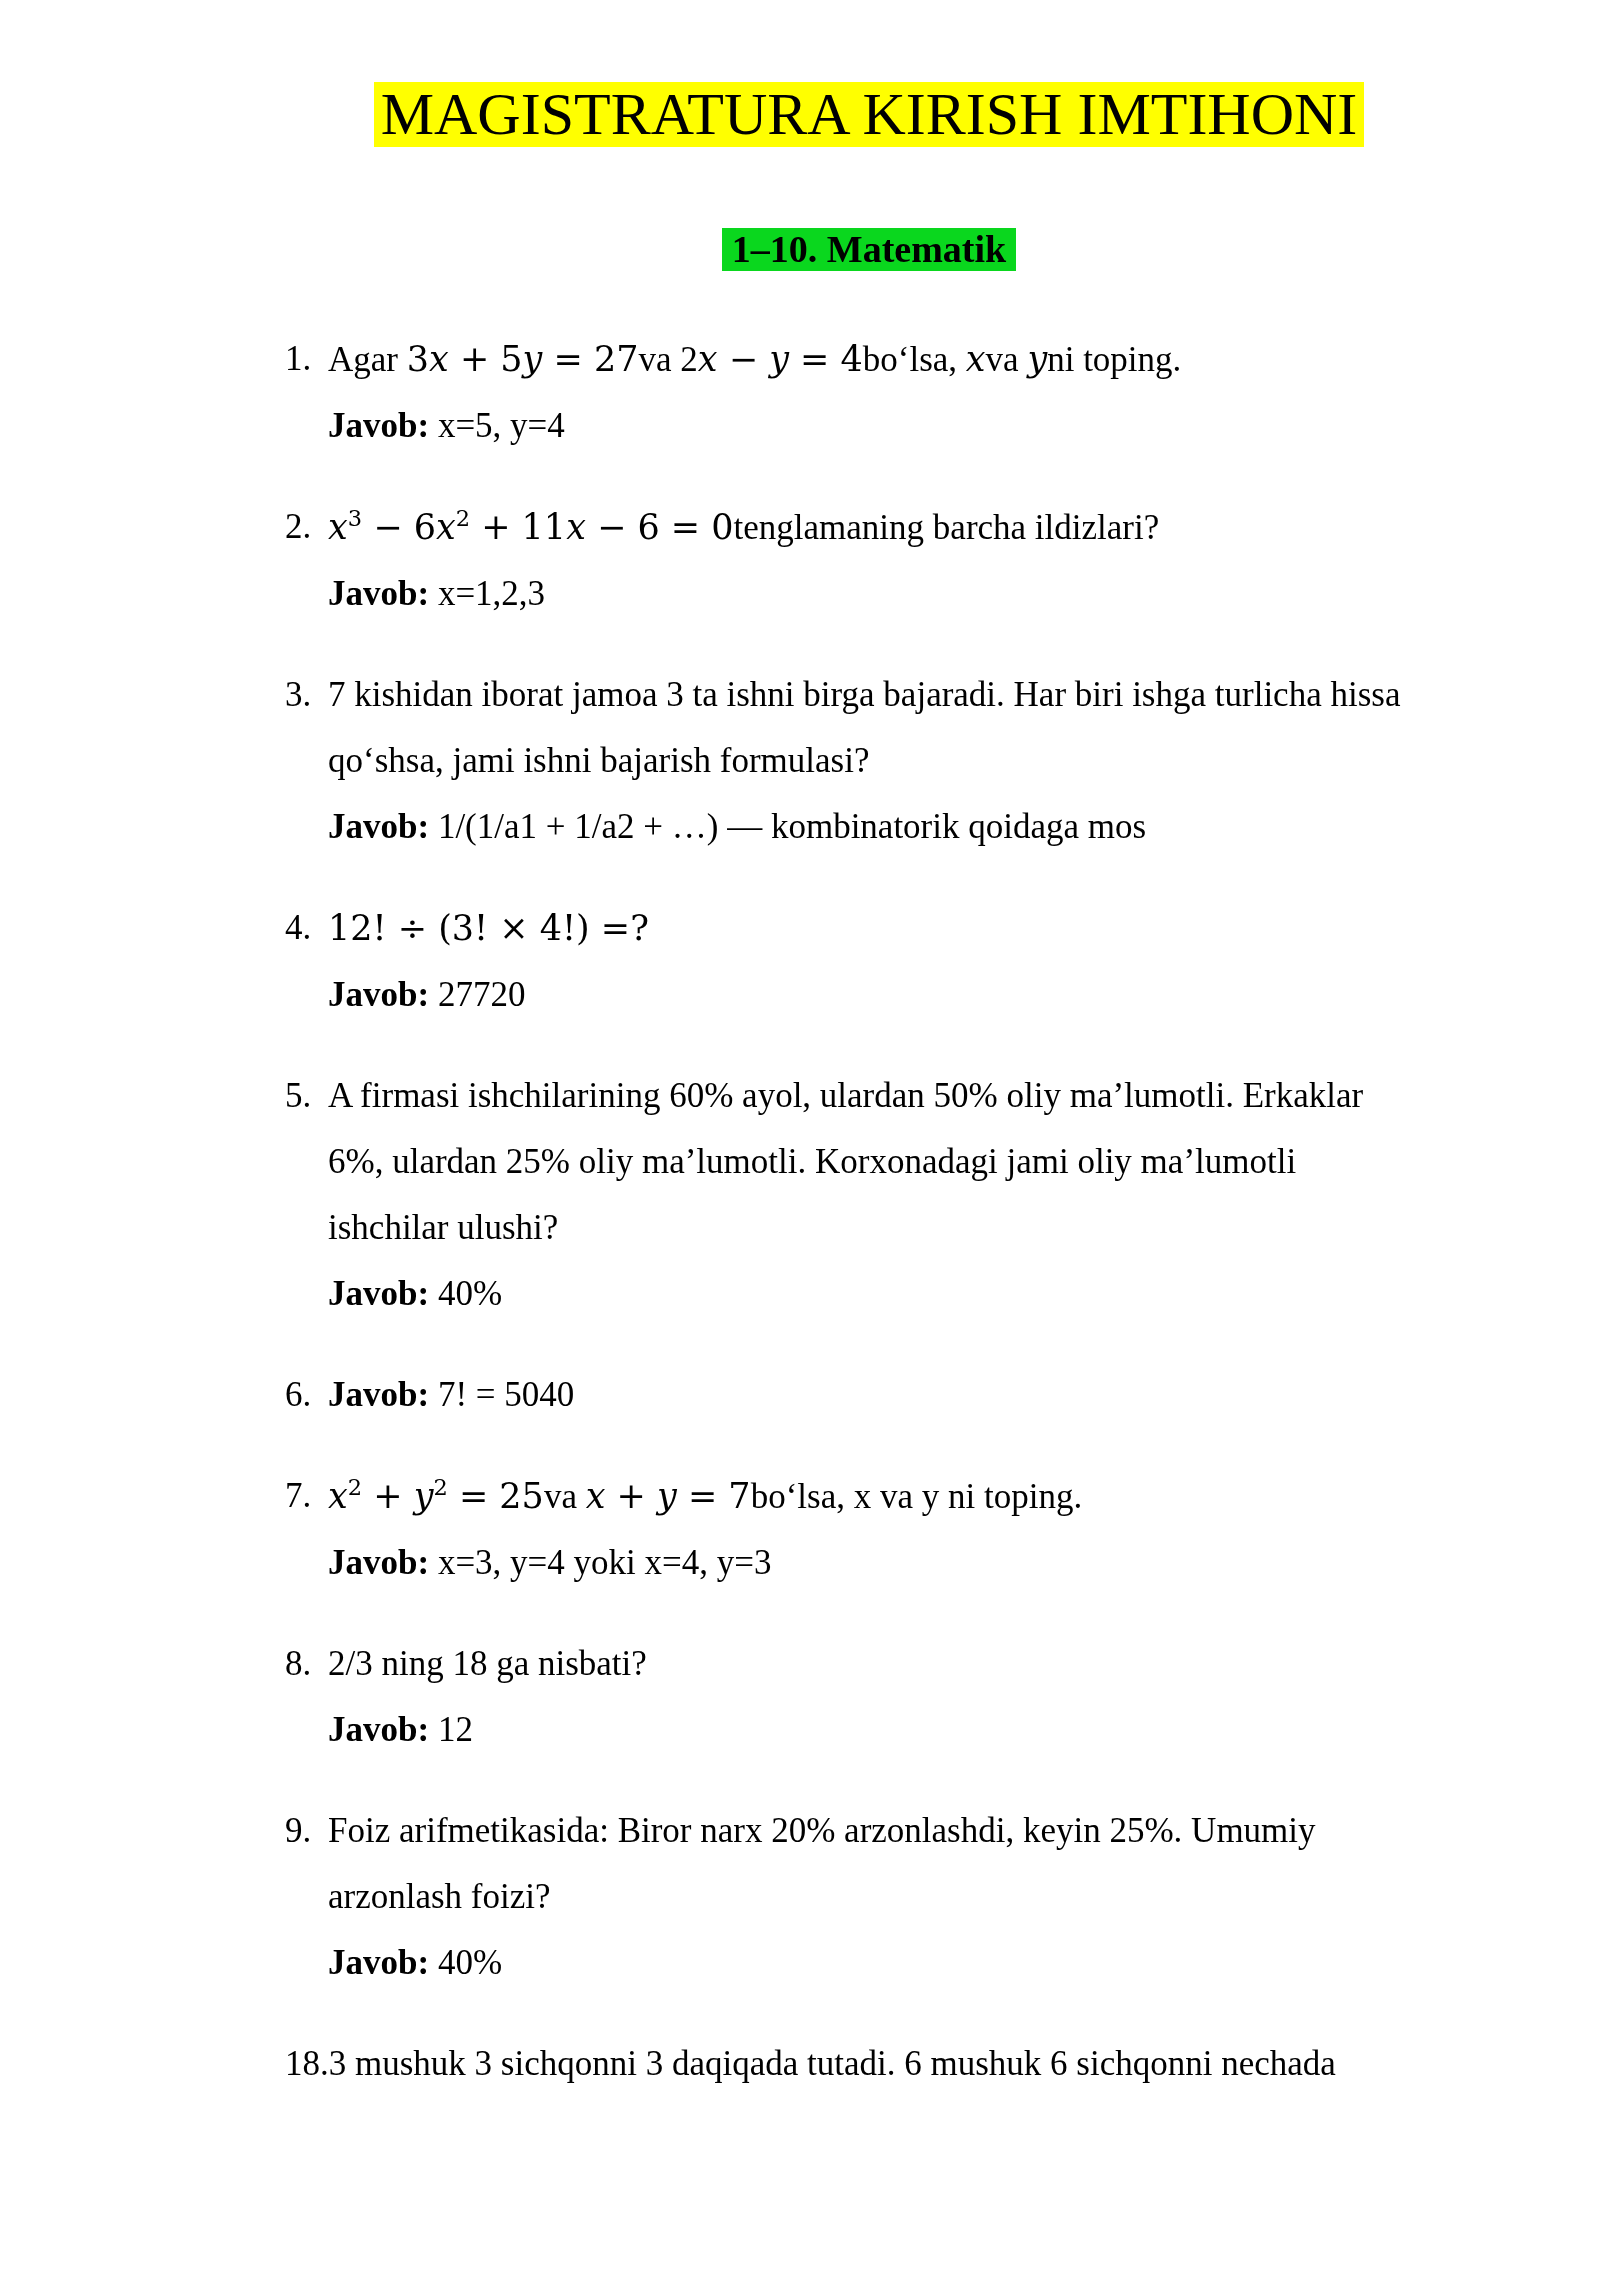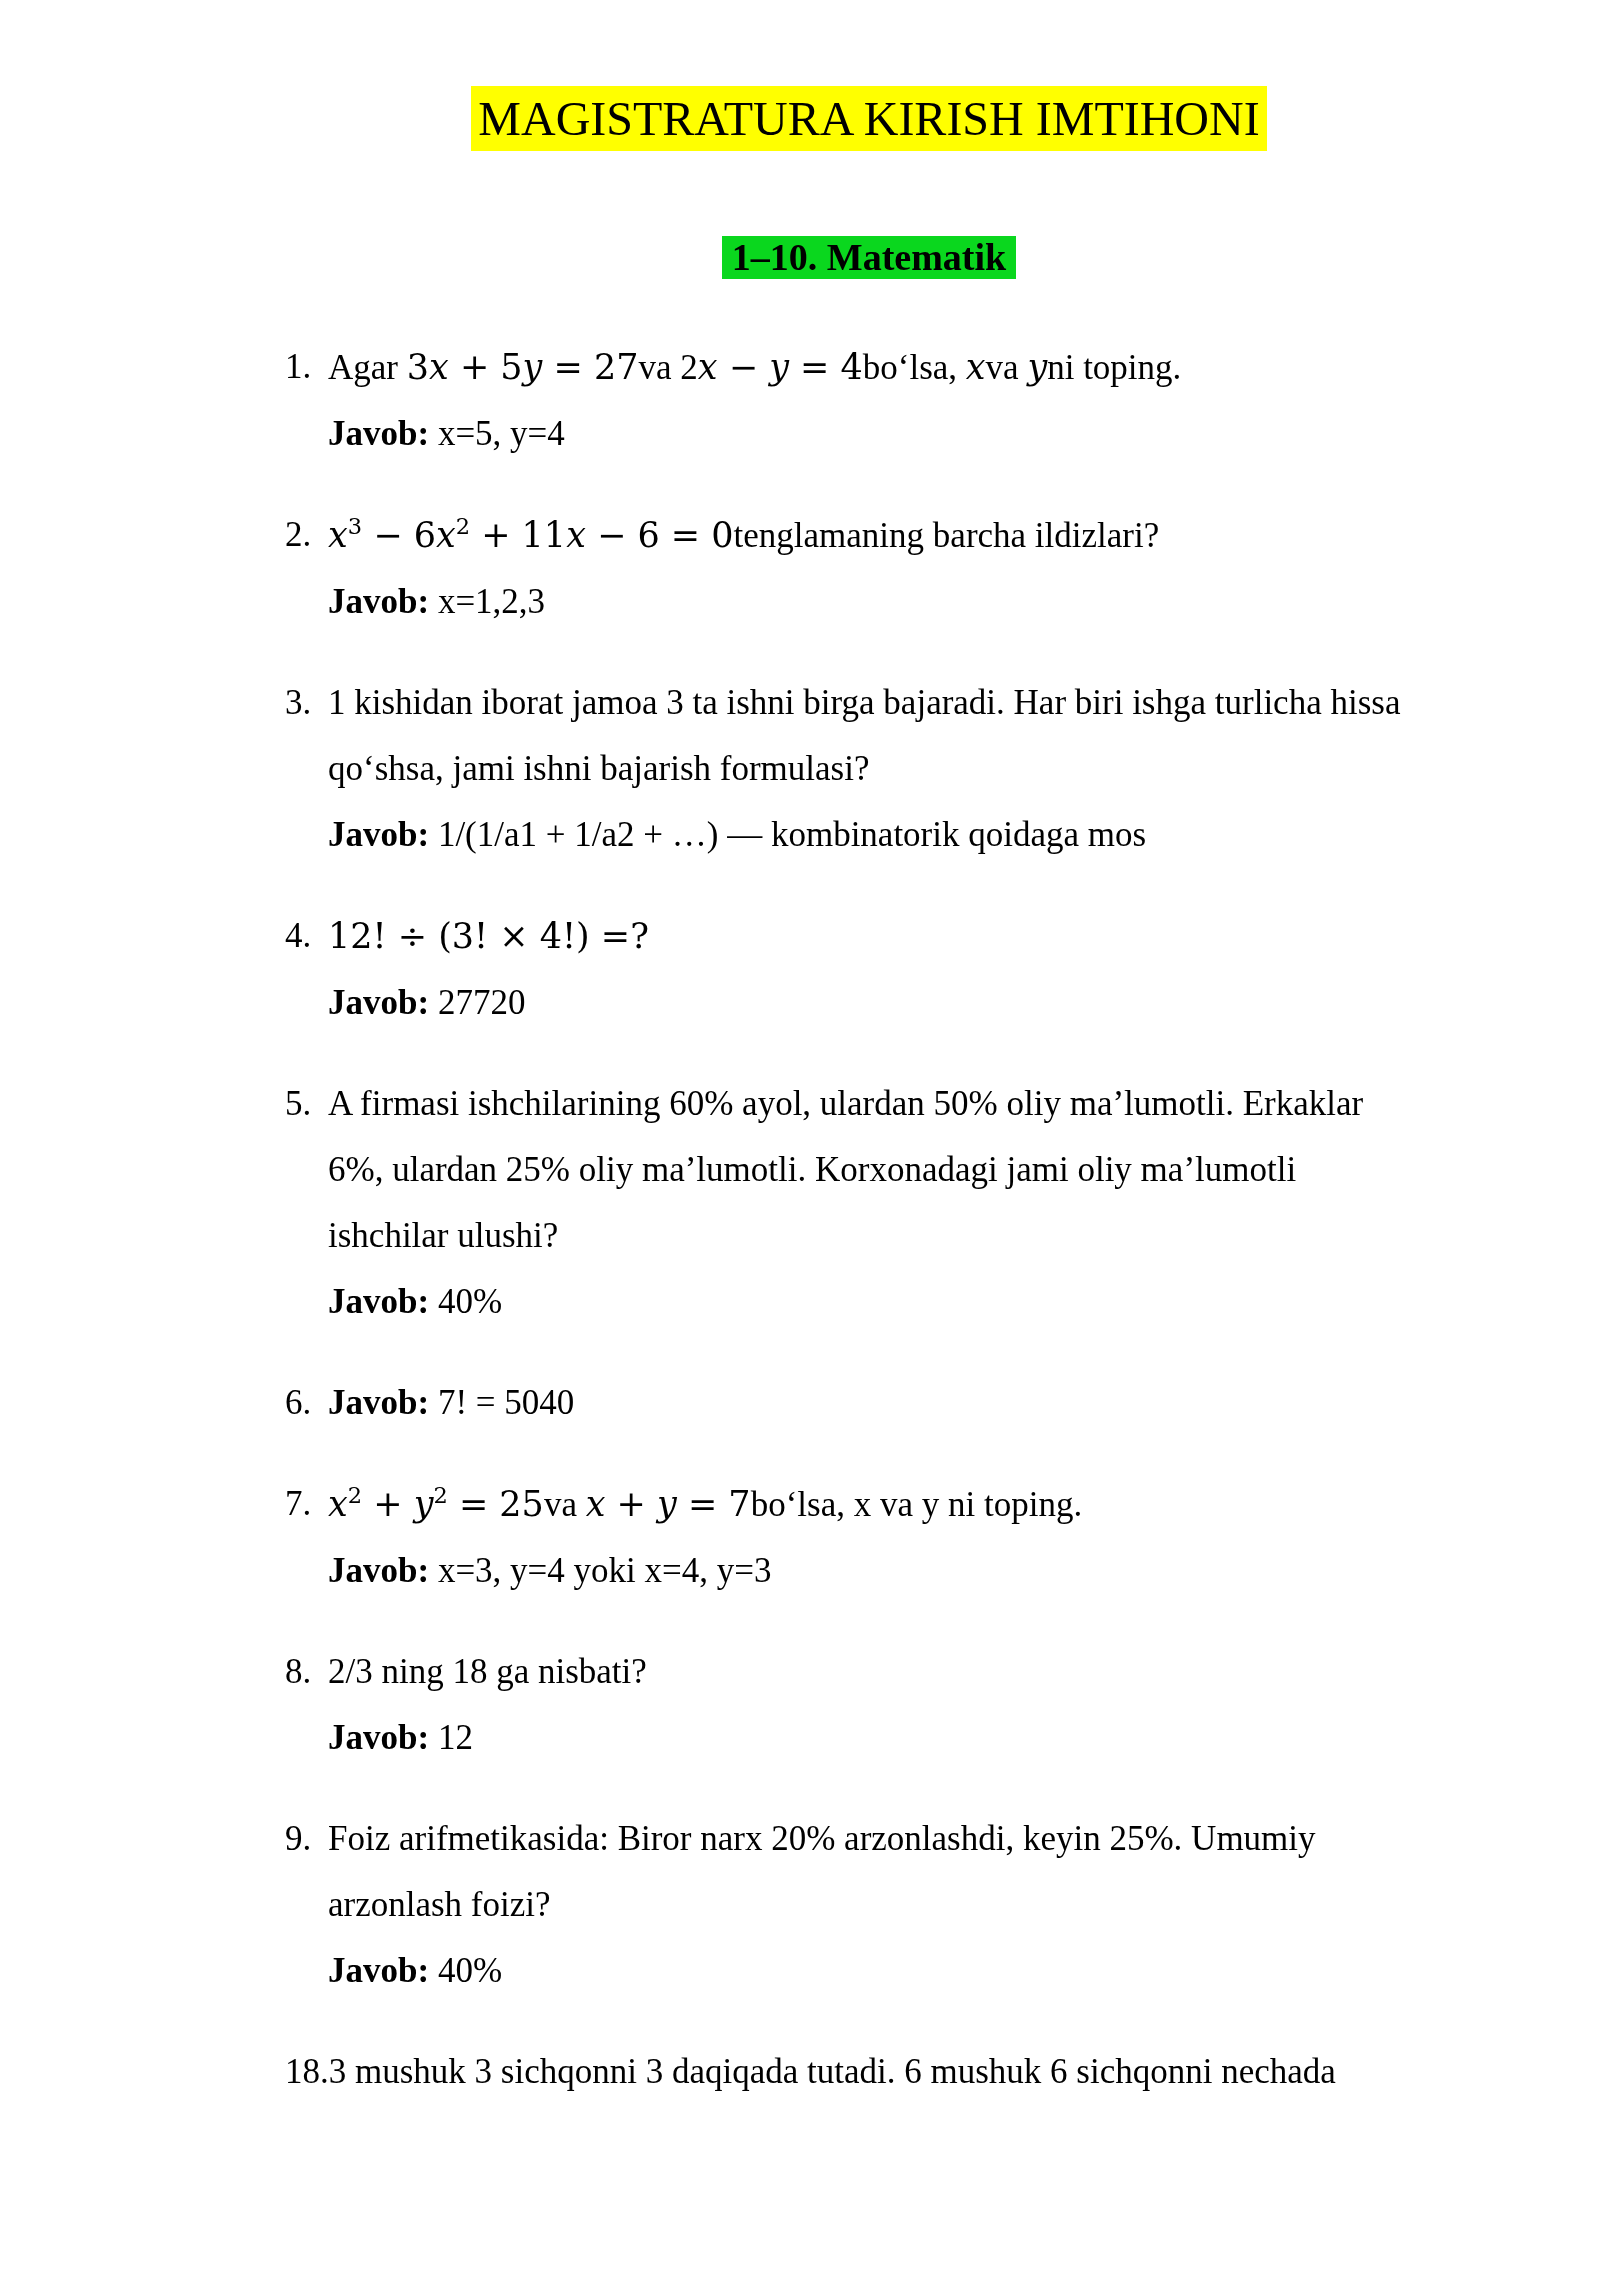--- a/index.html
+++ b/index.html
@@ -7,24 +7,24 @@
     width: 1622px; height: 2293px;
     background: #ffffff;
     overflow: hidden;
     font-family: "Liberation Serif", serif;
     font-size: 35px;
     color: #000000;
   }
   .content { margin-left: 239px; width: 1260px; }
 
   .doc-title {
-    margin: 16px; padding-top: 70px;
+    margin: 10px; padding-top: 70px;
     text-align: center;
     font-weight: normal;
-    font-size: 48px;
+    font-size: 60px;
     letter-spacing: 0px;
   }
   .hl-yellow {
     background: #ffff00;
     display: inline-block;
     line-height: 65px;
     padding: 0 6.9px;
   }
   .doc-subtitle {
     margin: 0; padding-top: 68px;
@@ -78,21 +78,21 @@
             <div class="qtext">
               <div class="qline"><span class="math var">x</span><sup class="mexp math ">3</sup><span class="math "> − 6</span><span class="math var">x</span><sup class="mexp math ">2</sup><span class="math "> + 11</span><span class="math var">x</span><span class="math "> − 6 = 0</span><span>tenglamaning barcha ildizlari?</span></div>
             </div>
             <div class="answer-line"><span class="answer-label">Javob:</span><span class="answer-text">&nbsp;x=1,2,3</span></div>
           </div>
         </div>
         <div class="question">
           <span class="qnum">3.</span>
           <div class="qbody">
             <div class="qtext">
-              <div class="qline"><span>1 kishidan iborat jamoa 3 ta ishni birga bajaradi. Har biri ishga turlicha hissa</span></div>
+              <div class="qline"><span>7 kishidan iborat jamoa 3 ta ishni birga bajaradi. Har biri ishga turlicha hissa</span></div>
               <div class="qline"><span>qoʻshsa, jami ishni bajarish formulasi?</span></div>
             </div>
             <div class="answer-line"><span class="answer-label">Javob:</span><span class="answer-text">&nbsp;1/(1/a1 + 1/a2 + …) — kombinatorik qoidaga mos</span></div>
           </div>
         </div>
         <div class="question">
           <span class="qnum">4.</span>
           <div class="qbody">
             <div class="qtext">
               <div class="qline"><span class="math ">12! ÷ (3! × 4!) =?</span></div>

